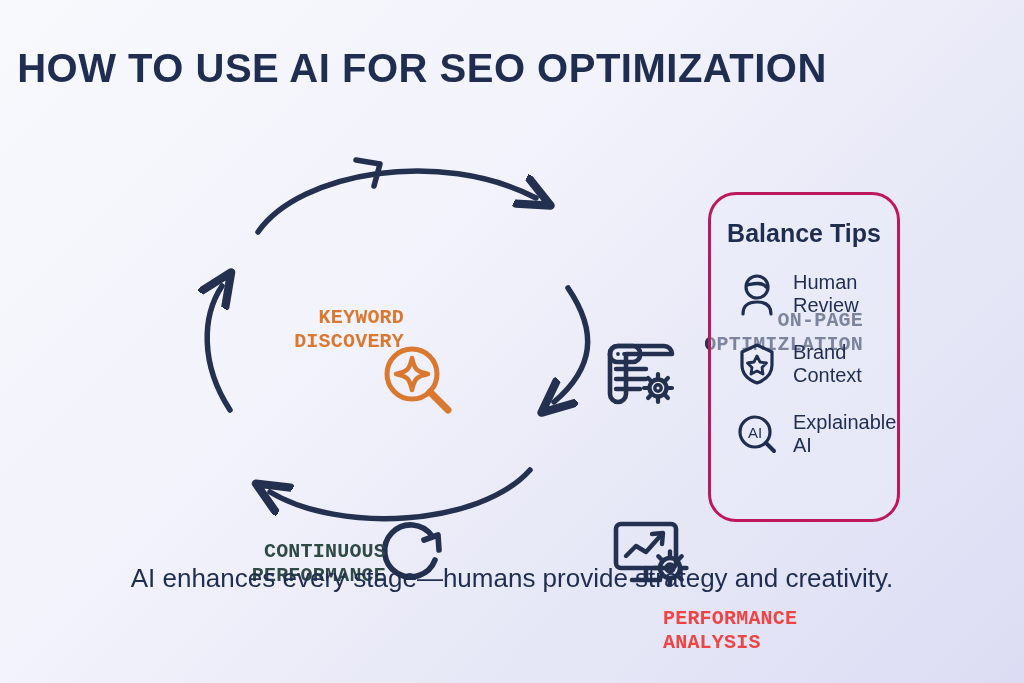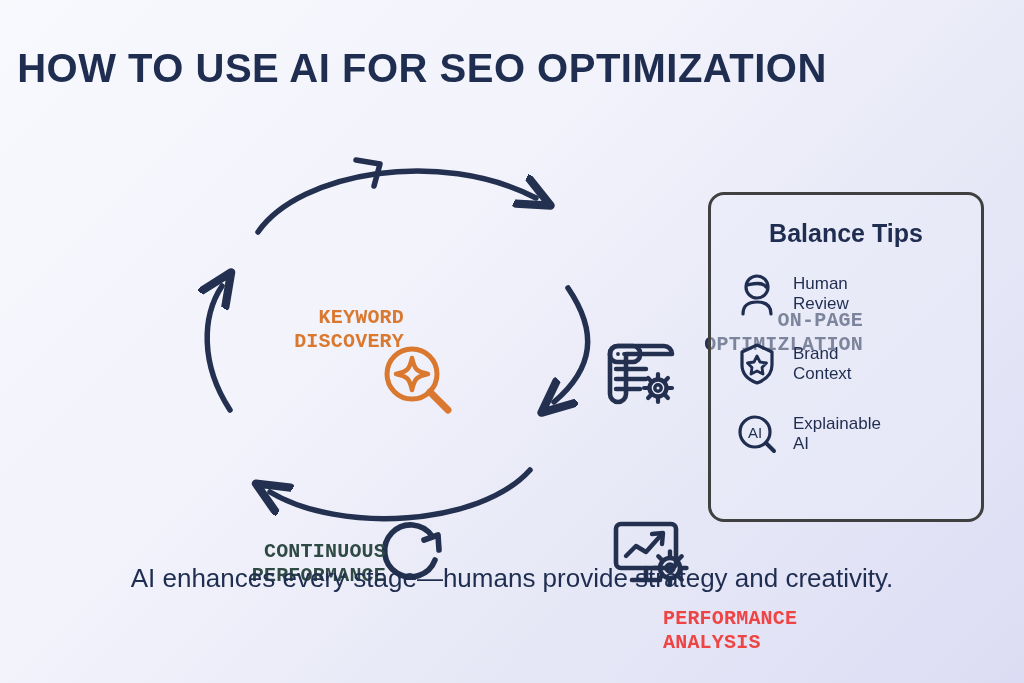--- a/index.html
+++ b/index.html
@@ -95,25 +95,25 @@
   .icon-keyword   { left: 228px; top: 220px; }
   .icon-onpage    { left: 452px; top: 216px; }
   .icon-perf      { left: 458px; top: 396px; }
   .icon-refine    { left: 228px; top: 396px; }
 
   
   .tips-panel {
     position: absolute;
     left: 708px;
     top: 192px;
-    width: 276px;
+    width: 192px;
     height: 330px;
     box-sizing: border-box;
-    border: 3px solid #404040;
-    border-radius: 16px;
+    border: 3px solid #be185d;
+    border-radius: 28px;
     background: rgba(236,237,250,0.45);
   }
   .tips-title {
     margin-top: 24px;
     text-align: center;
     font-size: 25px;
     font-weight: bold;
     color: #1f2d50;
   }
   .tips-list {
@@ -128,21 +128,21 @@
   }
   .tip-icon {
     flex: 0 0 auto;
     width: 44px;
     height: 48px;
     display: flex;
     align-items: center;
     justify-content: center;
   }
   .tip-text {
-    font-size: 17px;
+    font-size: 20px;
     line-height: 1.16;
     color: #1f2d50;
     white-space: pre-line;
   }
 
   
   .footer {
     position: absolute;
     left: 0;
     top: 563px;

